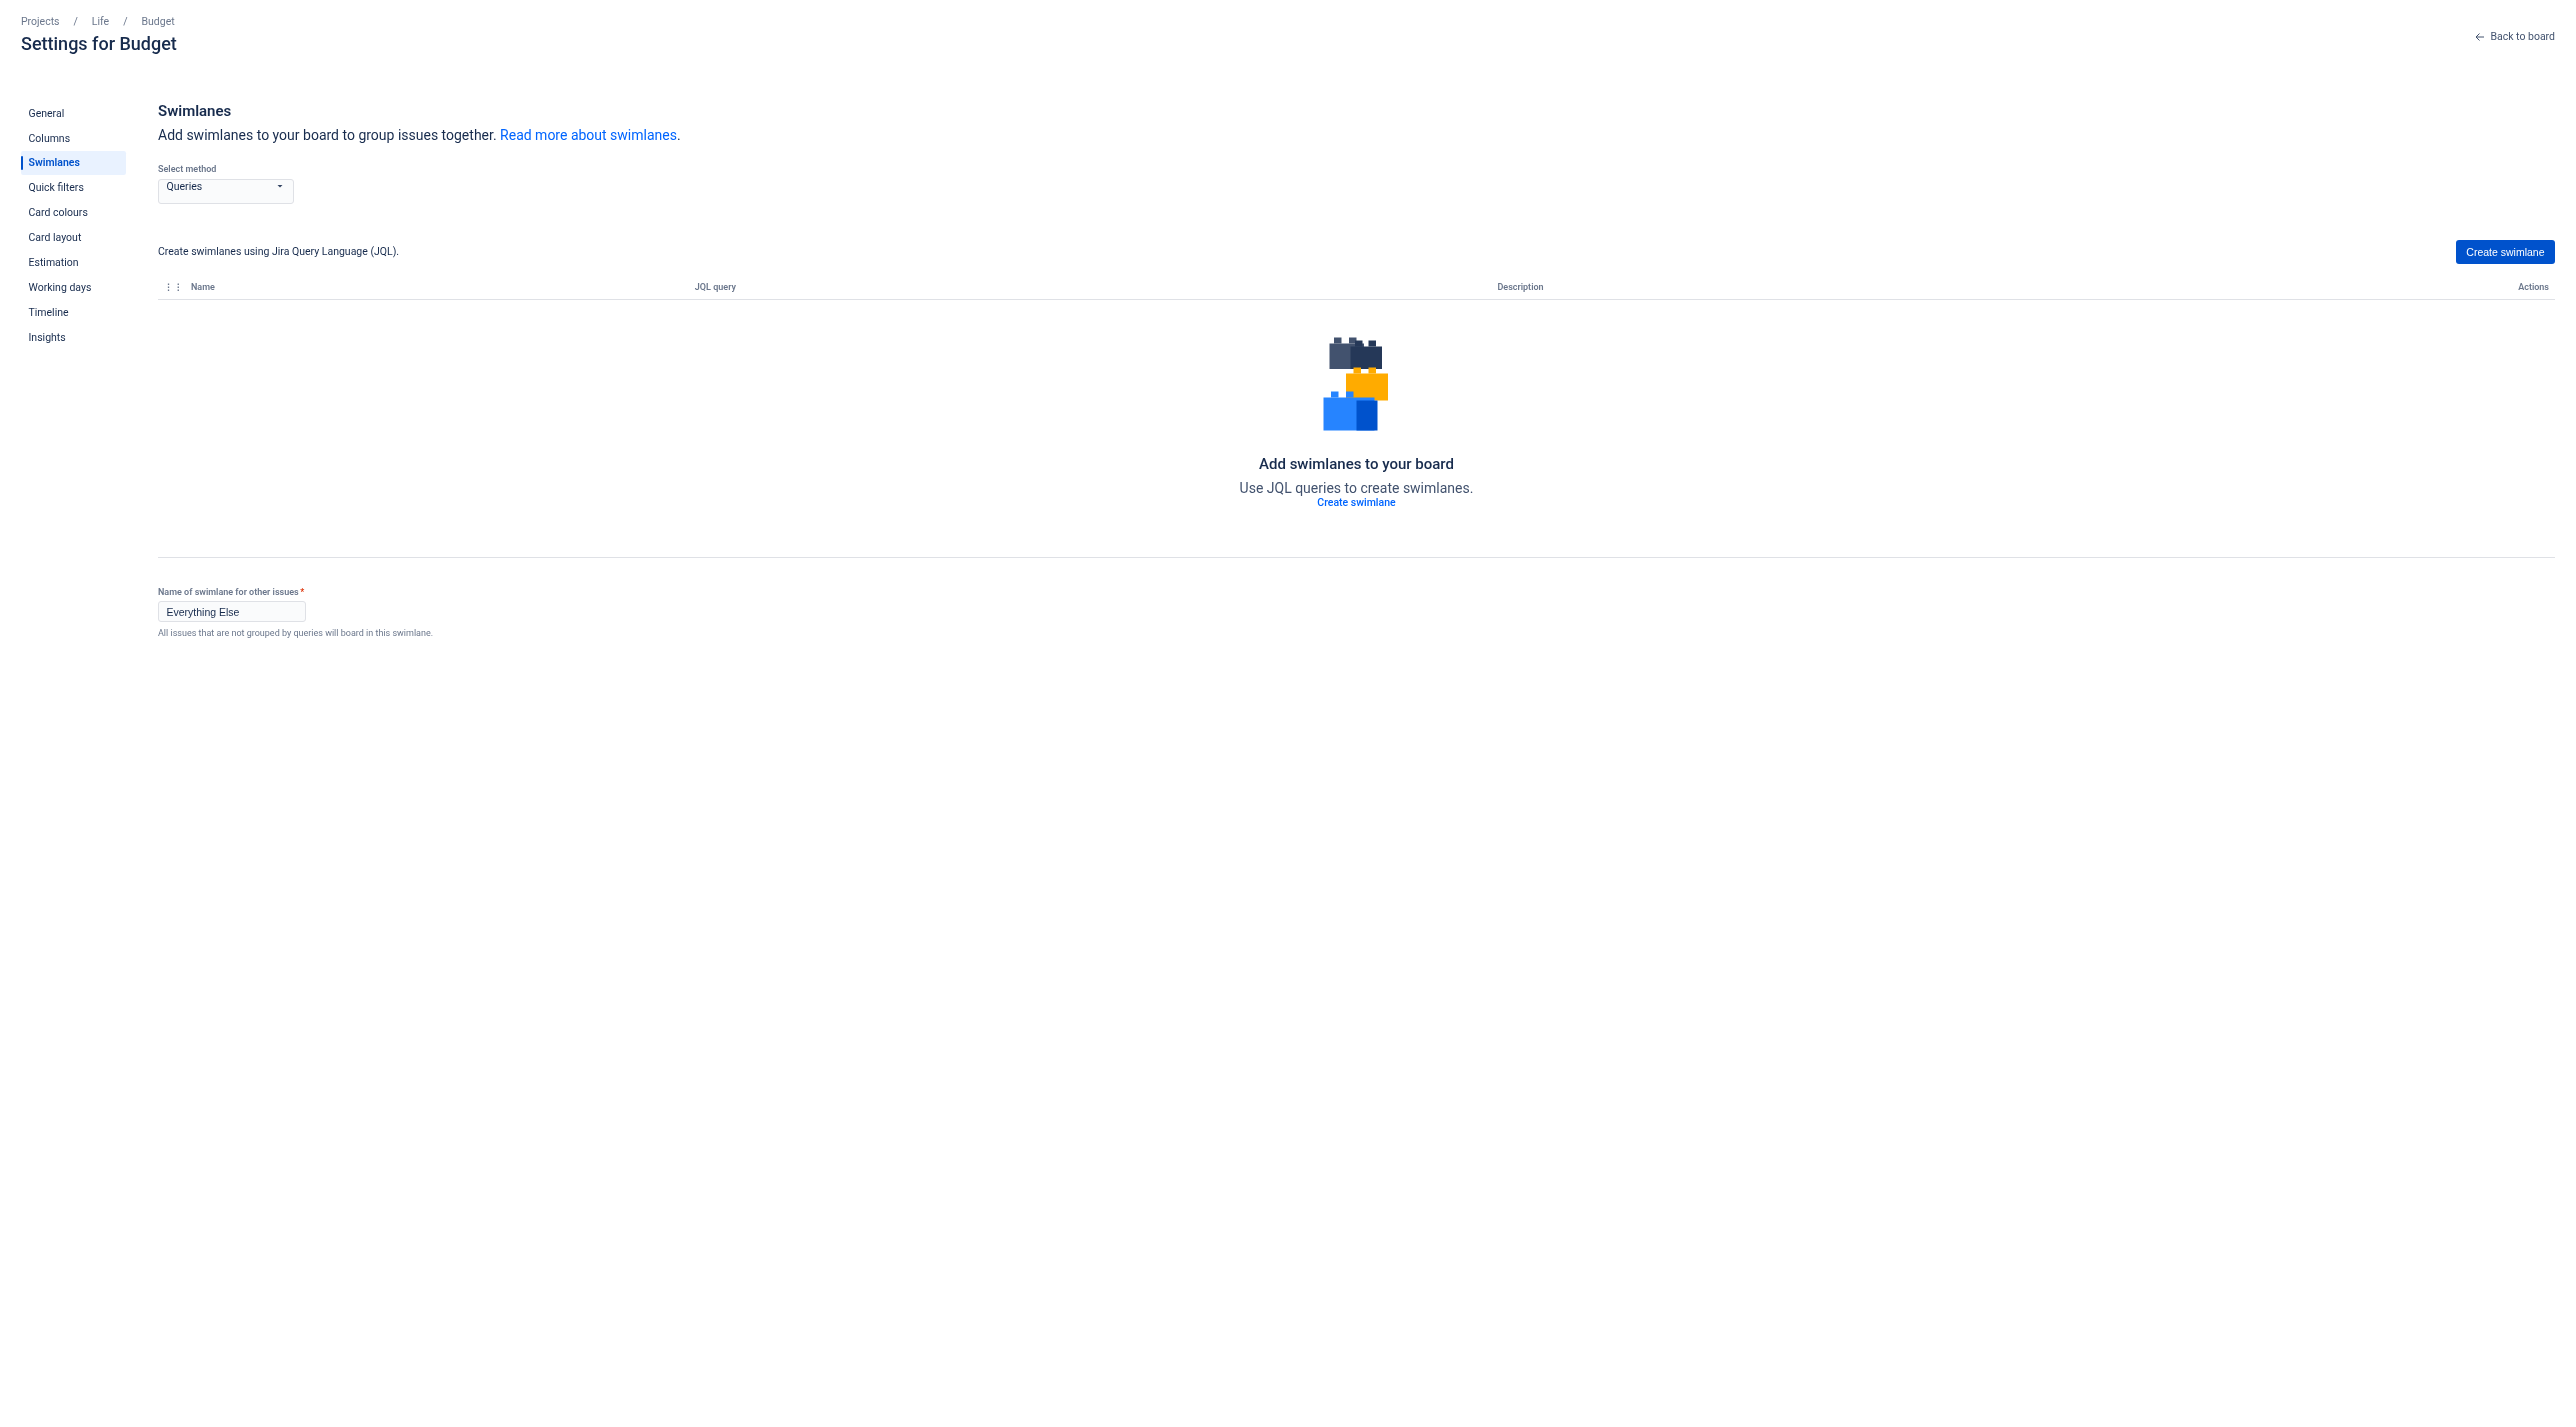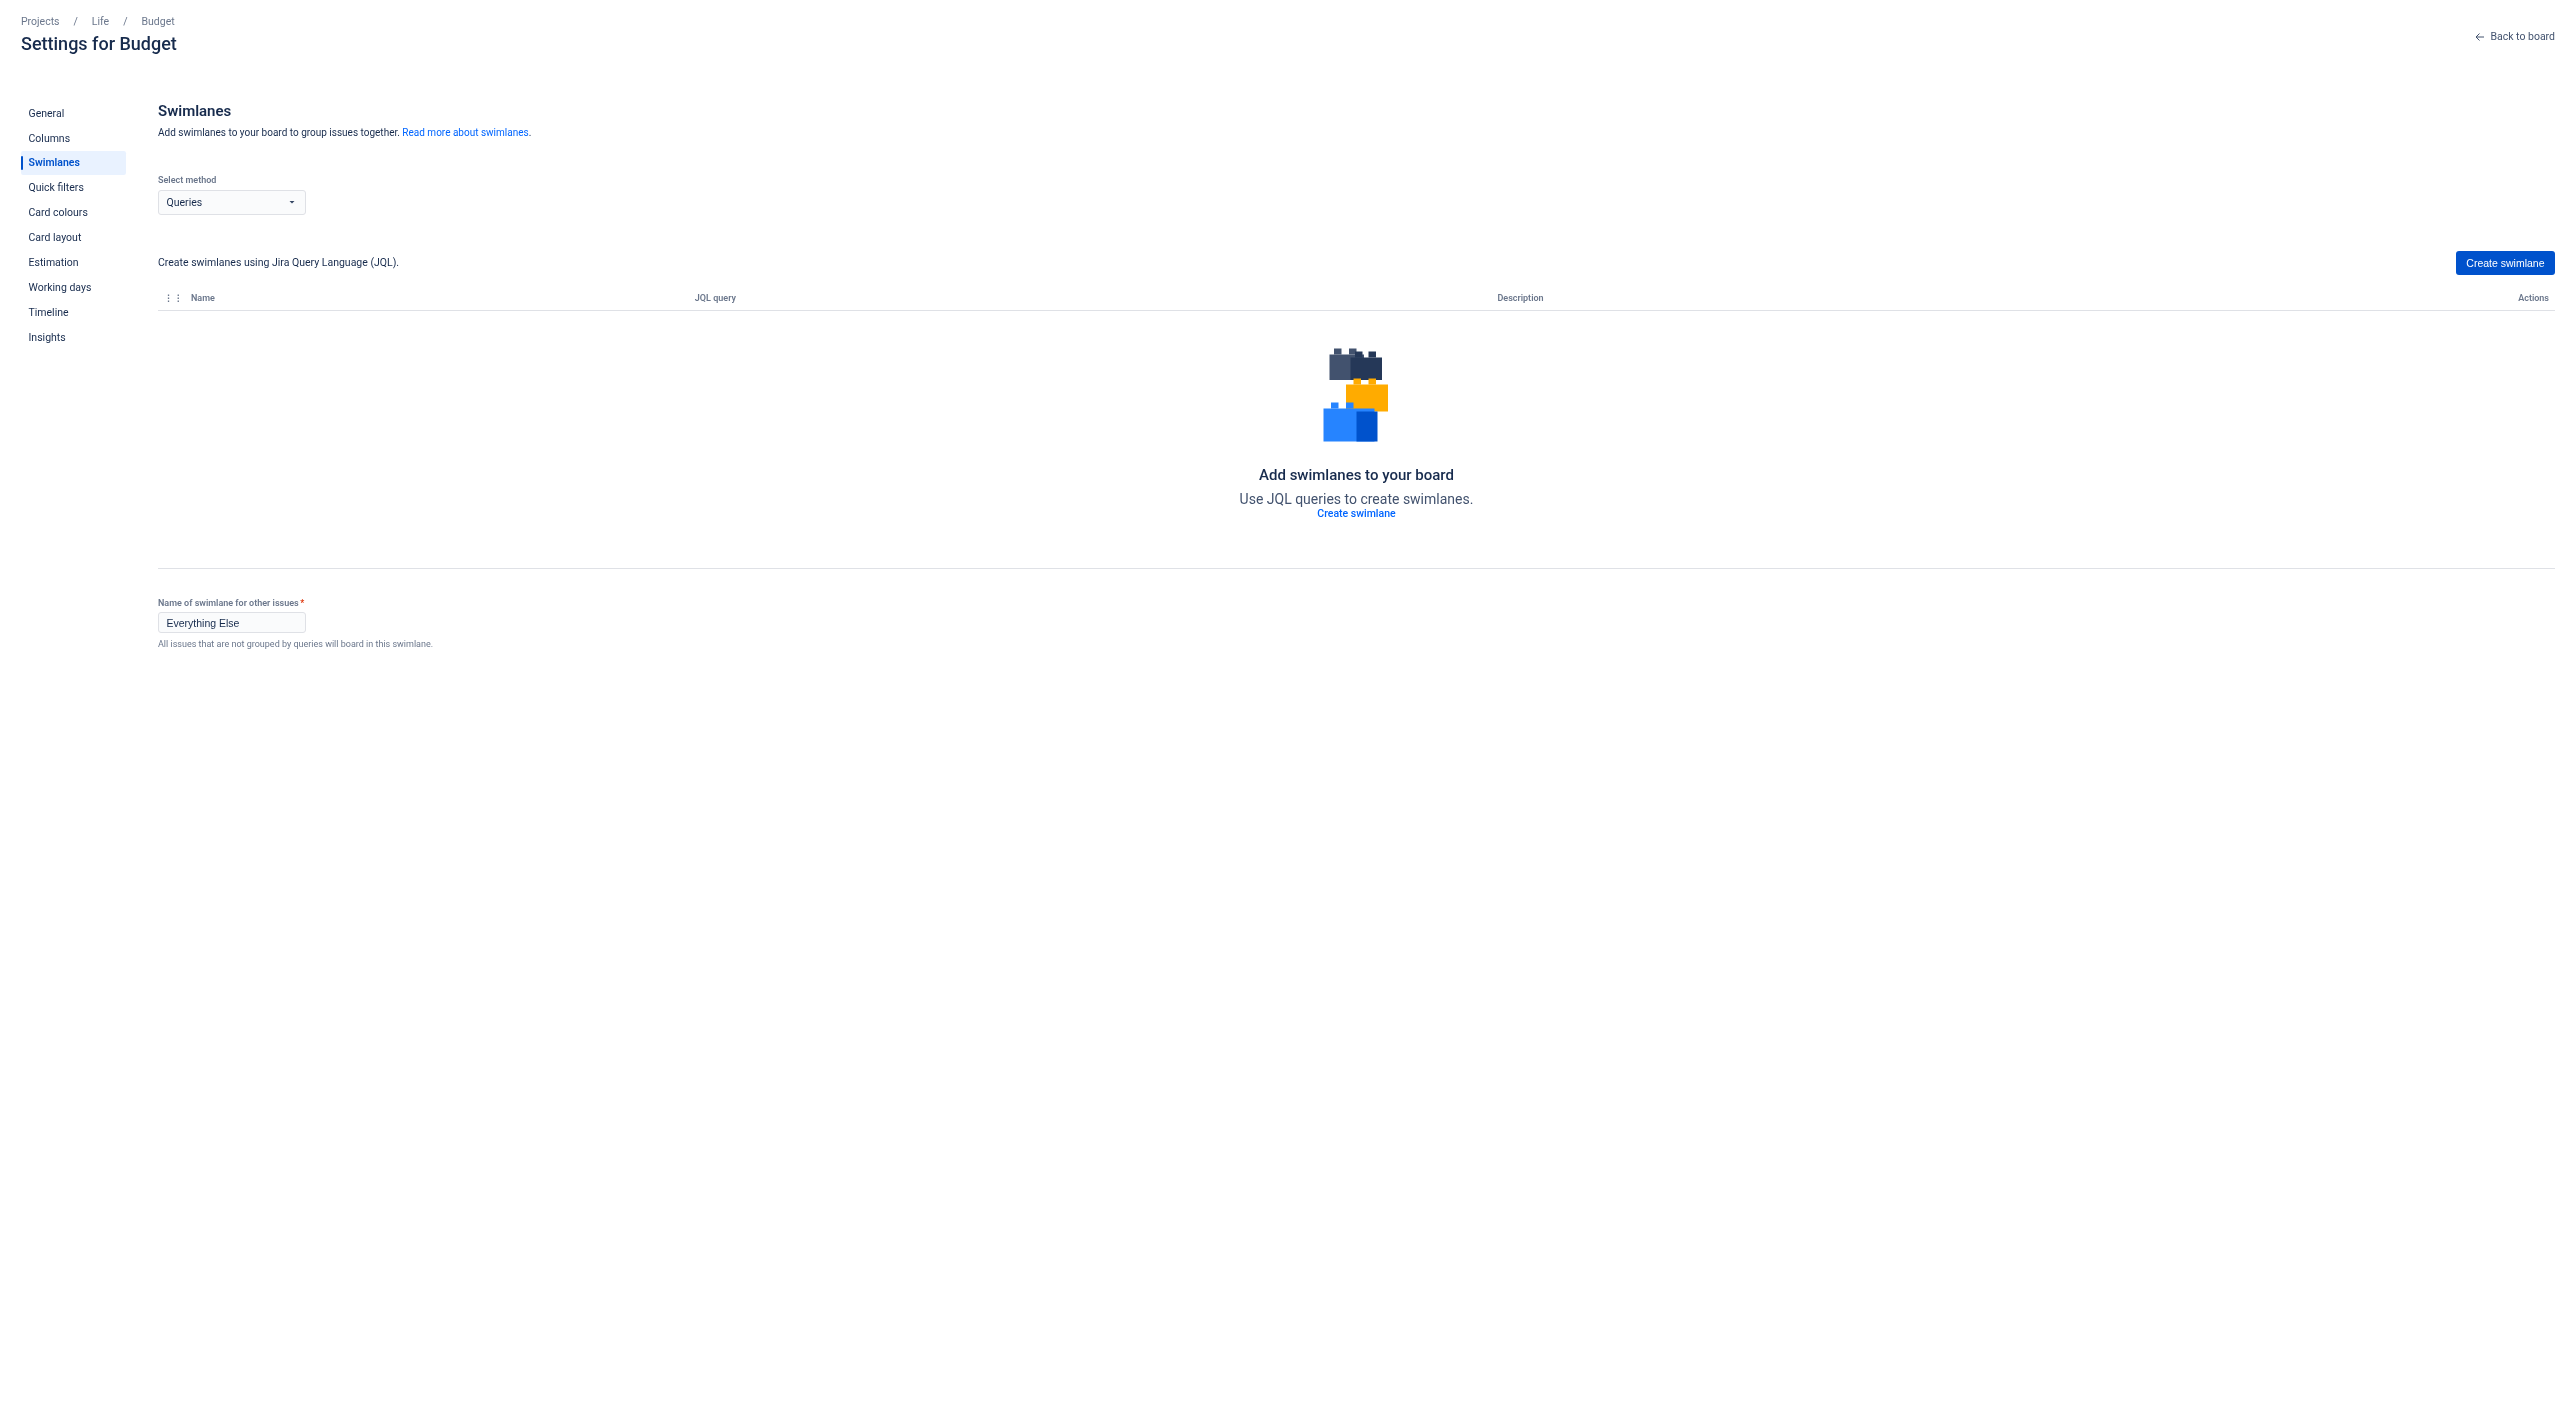--- a/index.html
+++ b/index.html
@@ -27,24 +27,24 @@
   h1.page-title { margin:0 0 18px 0; font-size:18px; font-weight:500; color:var(--text); }
   .back-link { display:inline-flex; align-items:center; gap:4.5px; color:#42526E; text-decoration:none; font-size:10.5px; margin-top:15px; }
   .back-link svg { width:12px; height:12px; }
   .layout { display:grid; grid-template-columns: 105px 1fr; gap: 8px; margin-top: 30px; }
   .sidebar { }
   .sidebar-item { padding:5.2px 7.5px; font-size:10.5px; color:var(--text); cursor:pointer; border-radius:2.2px; margin-bottom:1.5px; }
   .sidebar-item.active { background:var(--bg-sel); color:var(--link); font-weight:600; position:relative; }
   .sidebar-item.active::before { content:""; position:absolute; left:0; top:4.5px; bottom:4.5px; width:2.2px; background:var(--link); border-radius:1.5px; }
   .main { padding-left: 24px; }
   h2.section-title { margin:0 0 7.5px 0; font-size:15px; font-weight:600; }
-  .desc { font-size:10px; color:var(--text); margin-bottom:37px; }
+  .desc { font-size:14px; color:var(--text); margin-bottom:21px; }
   .desc a { color:var(--link2); text-decoration:none; }
   .field-label { font-size:9px; font-weight:600; color:var(--subtle); margin-bottom:4.5px; }
-  .select-box { display:inline-flex; align-items:center; justify-content:space-between; width:148px; height:25.4px; padding:0 7.5px; border:0.7px solid var(--border); border-radius:3px; background:#fafbfc; cursor:pointer; font-size:10.5px; }
+  .select-box { display:inline-flex; justify-content:space-between; width:136px; height:25.4px; padding:0 7.5px; border:0.7px solid var(--border); border-radius:3px; background:#fafbfc; cursor:pointer; font-size:10.5px; }
   .select-box svg { width:12px; height:12px; color:#344563; }
   .row-between { display:flex; justify-content:space-between; align-items:center; margin-top:36px; }
   .btn-primary { background:var(--primary); color:#fff; border:none; border-radius:3px; padding:6px 10.5px; font-size:10.5px; font-weight:500; cursor:pointer; }
   .table-head { display:grid; grid-template-columns: 21px 1fr 1.6fr 1.6fr 0.5fr; gap:6px; border-bottom:0.7px solid var(--border); padding:7.5px 6px; font-size:9px; font-weight:600; color:var(--subtle); margin-top:10.5px; }
   .table-head .actions { text-align:right; }
   .empty-state { text-align:center; padding: 33px 0 22.5px 0; }
   .empty-title { font-size:15px; font-weight:500; margin:16.5px 0 7.5px 0; color:var(--text); }
   .empty-sub { font-size:14px; color:#42526E; }
   .link-btn { color:var(--link2); font-weight:500; cursor:pointer; font-size:10.5px; }
   hr.sep-line { border:none; border-top:0.7px solid var(--border); margin:25.4px 0 28.4px 0; }

